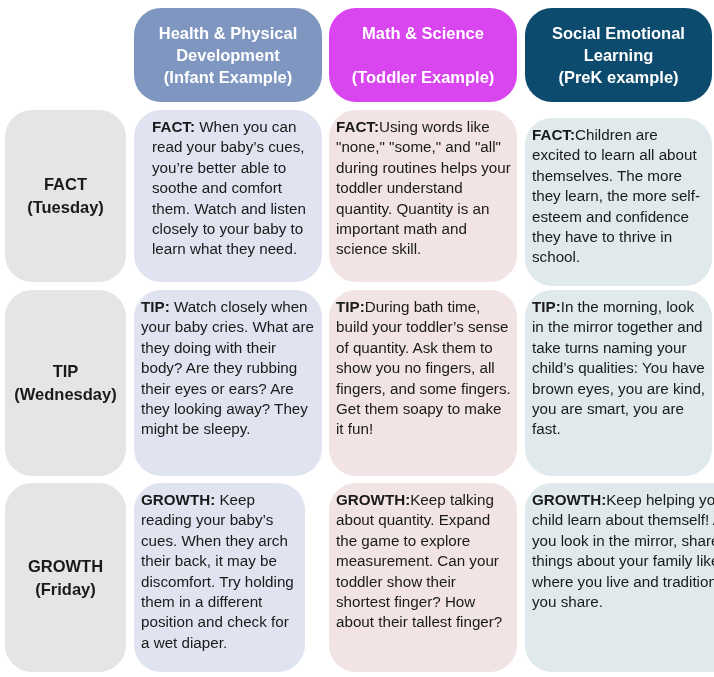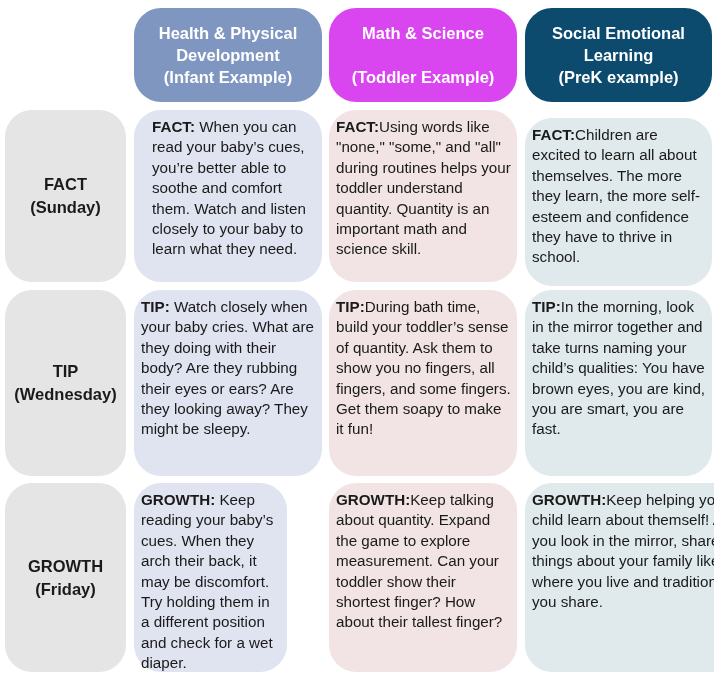--- a/index.html
+++ b/index.html
@@ -37,21 +37,21 @@
   <span>(Toddler Example)</span>
 </div>
 <div class="cell hdr" style="left:525px; top:8px; width:187px; height:94px; background:#0c4a6e;">
   <span>Social Emotional</span>
   <span>Learning</span>
   <span>(PreK example)</span>
 </div>
 
 <div class="cell rowlabel" style="left:5px; top:110px; width:121px; height:172px;">
   <span>FACT</span>
-  <span>(Sunday)</span>
+  <span>(Tuesday)</span>
 </div>
 <div class="cell body-cell c1" style="left:134px; top:110px; width:188px; height:172px;padding-left:18px;">
   <b>FACT:</b><span> When you can read your baby’s cues, you’re better able to soothe and comfort them. Watch and listen closely to your baby to learn what they need.</span>
 </div>
 <div class="cell body-cell c2" style="left:329px; top:110px; width:188px; height:172px;">
   <b>FACT:</b><span>Using words like "none," "some," and "all" during routines helps your toddler understand quantity. Quantity is an important math and science skill.</span>
 </div>
 <div class="cell body-cell c3" style="left:525px; top:110px; width:187px; height:168px;margin-top:8px;">
   <b>FACT:</b><span>Children are excited to learn all about themselves. The more they learn, the more self-esteem and confidence they have to thrive in school.</span>
 </div>
@@ -67,21 +67,21 @@
   <b>TIP:</b><span>During bath time, build your toddler’s sense of quantity. Ask them to show you no fingers, all fingers, and some fingers. Get them soapy to make it fun!</span>
 </div>
 <div class="cell body-cell c3" style="left:525px; top:290px; width:187px; height:186px;">
   <b>TIP:</b><span>In the morning, look in the mirror together and take turns naming your child’s qualities: You have brown eyes, you are kind, you are smart, you are fast.</span>
 </div>
 
 <div class="cell rowlabel" style="left:5px; top:483px; width:121px; height:189px;">
   <span>GROWTH</span>
   <span>(Friday)</span>
 </div>
-<div class="cell body-cell c1" style="left:134px; top:483px; width:153px; height:189px;">
+<div class="cell body-cell c1" style="left:134px; top:483px; width:171px; height:189px;">
   <b>GROWTH:</b><span> Keep reading your baby’s cues. When they arch their back, it may be discomfort. Try holding them in a different position and check for a wet diaper.</span>
 </div>
 <div class="cell body-cell c2" style="left:329px; top:483px; width:188px; height:189px;">
   <b>GROWTH:</b><span>Keep talking about quantity. Expand the game to explore measurement. Can your toddler show their shortest finger? How about their tallest finger?</span>
 </div>
 <div class="cell body-cell c3" style="left:525px; top:483px; width:216px; height:189px;">
   <b>GROWTH:</b><span>Keep helping your child learn about themself! As you look in the mirror, share things about your family like where you live and traditions you share.</span>
 </div>
 
 </body></html>

